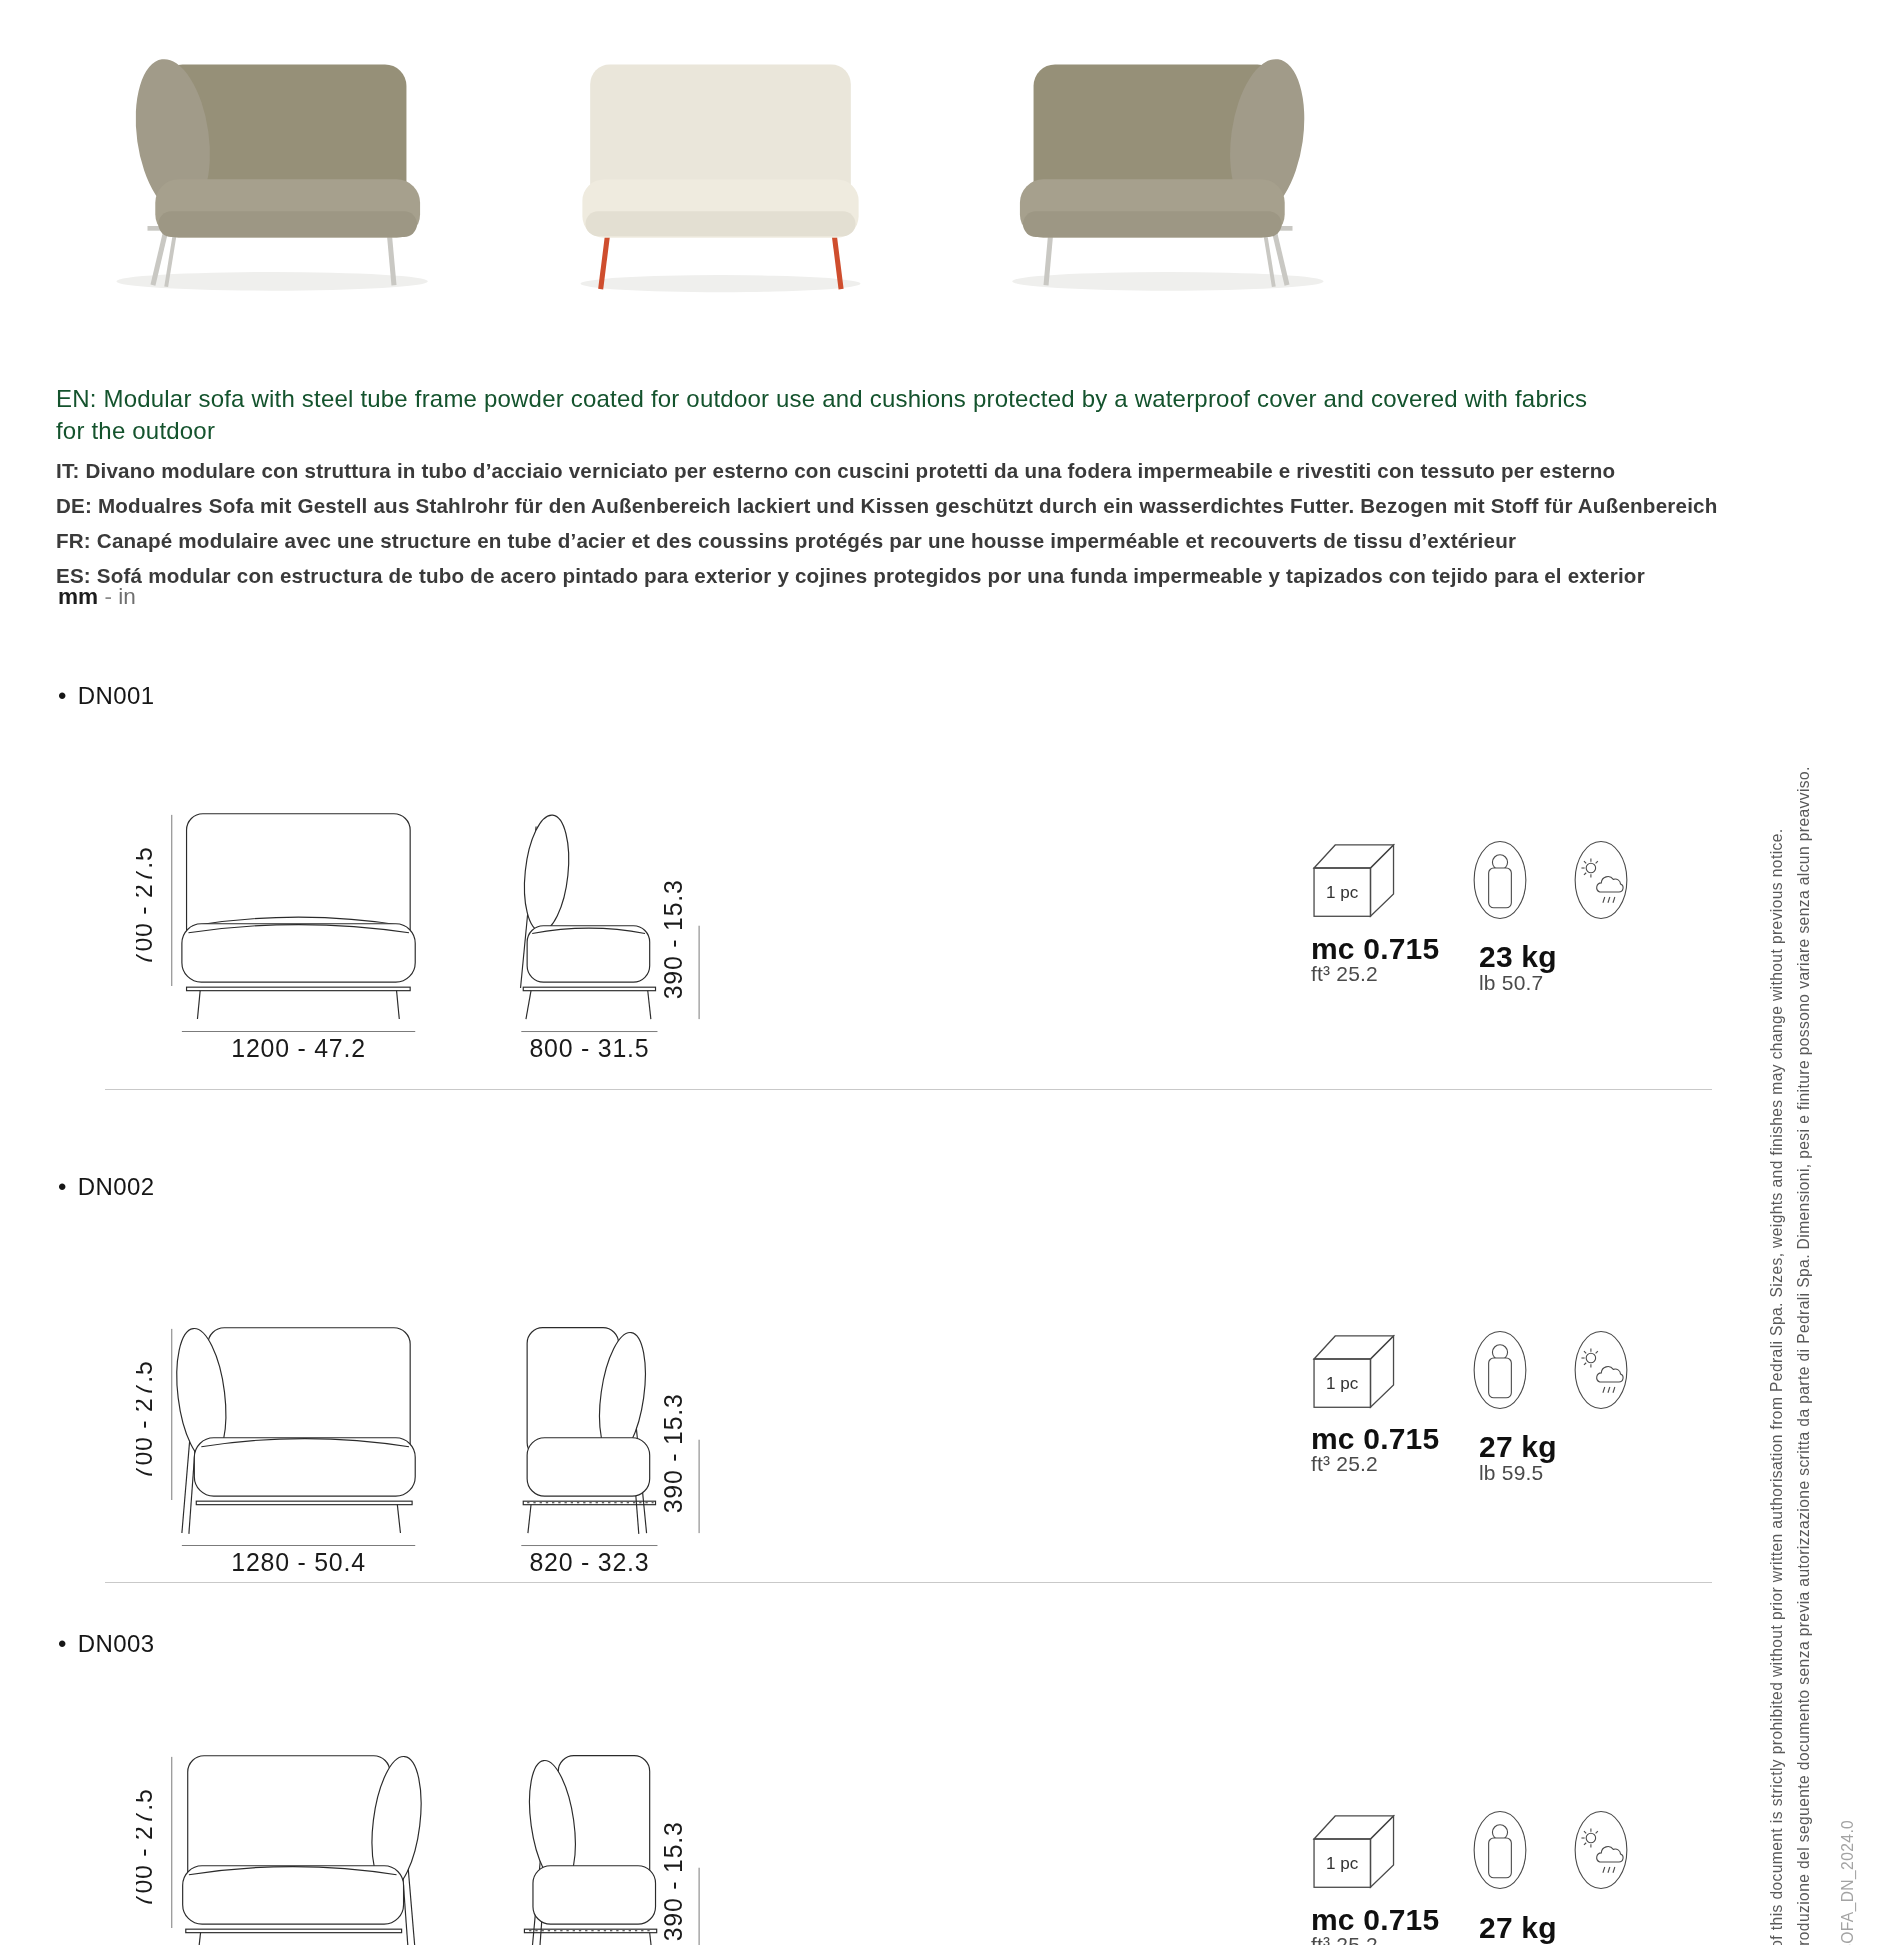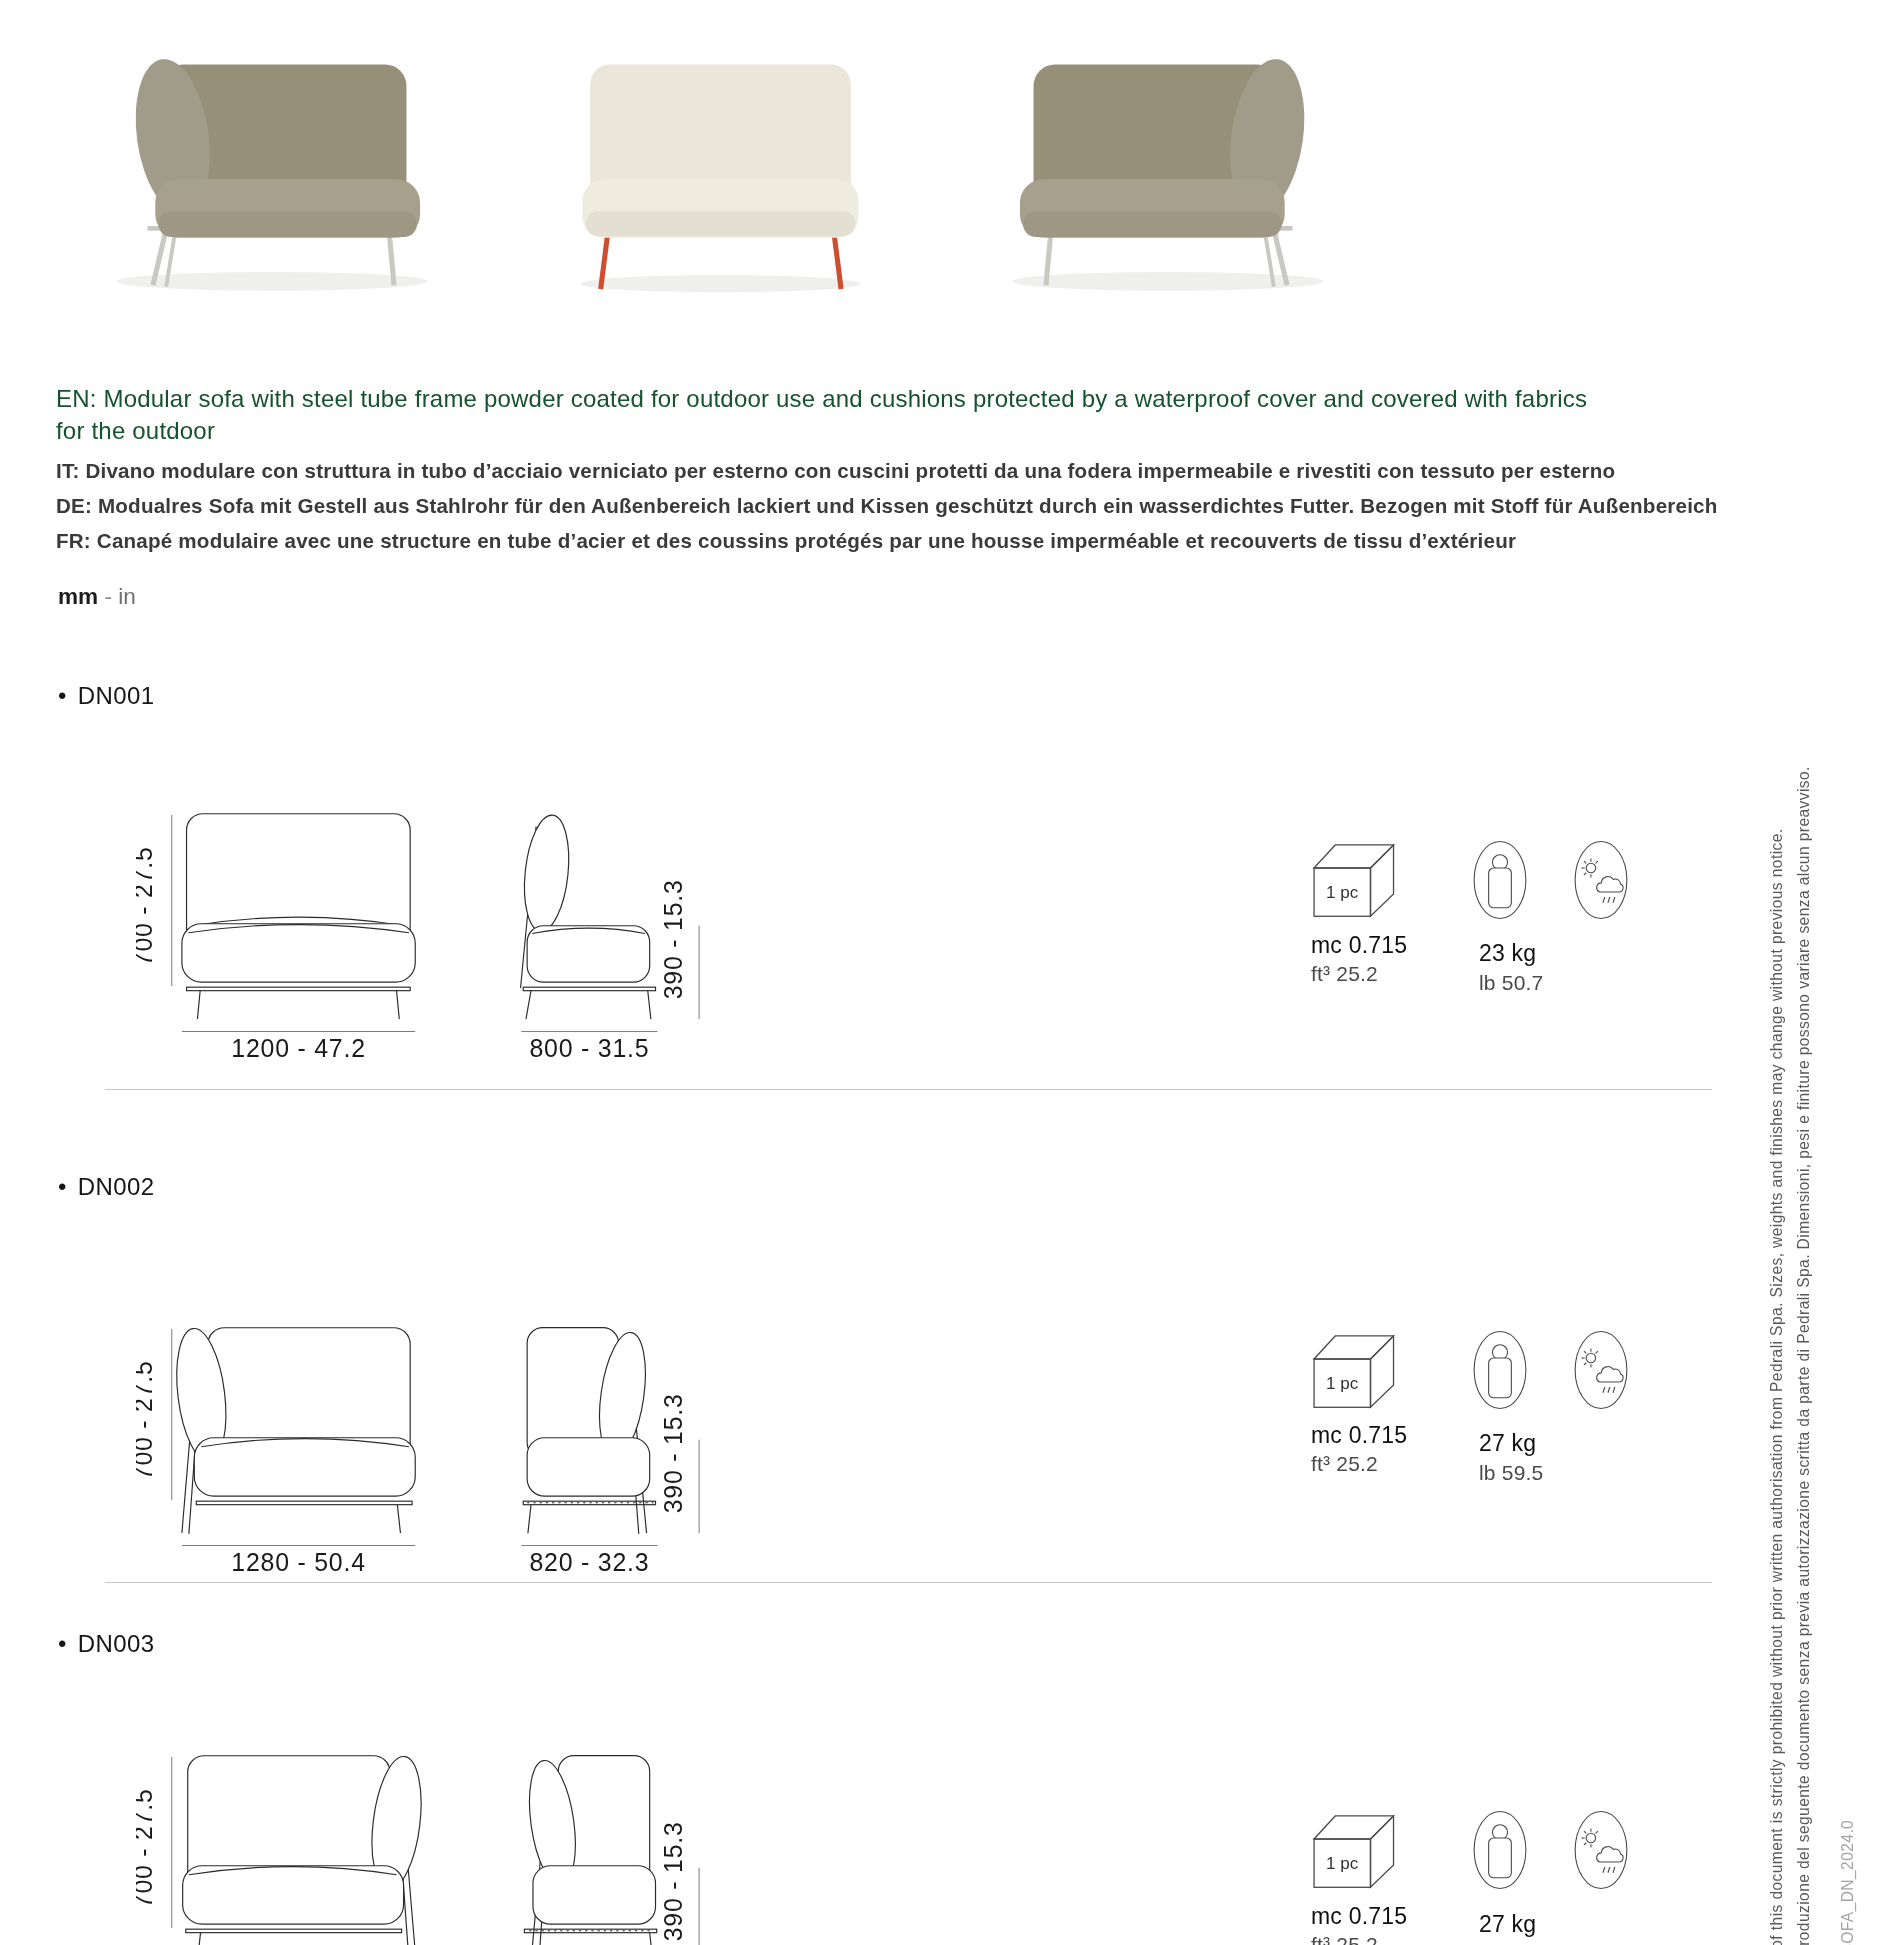--- a/index.html
+++ b/index.html
@@ -15,21 +15,21 @@
   .units .in{color:#6f6f6f;font-weight:400;}
   .sec-label{font-size:24px;font-weight:500;color:#161616;letter-spacing:0.4px;}
   .sec-label .bullet{margin-right:11px;}
   
   svg text{font-family:"Liberation Sans",sans-serif;}
   .dim{font-size:64px;fill:#1a1a1a;letter-spacing:2px;}
   .draw{stroke:#2b2b2b;stroke-width:3;fill:none;}
   .drawf{stroke:#2b2b2b;stroke-width:3;fill:#ffffff;}
   .dimline{stroke:#555;stroke-width:2;}
   
-  .pack-bold{font-size:23px;font-weight:400;color:#101010;letter-spacing:0.2px;white-space:nowrap;}
+  .pack-bold{font-size:30px;font-weight:700;color:#101010;letter-spacing:0.2px;white-space:nowrap;}
   .pack-reg{font-size:21px;font-weight:400;color:#4a4a4a;letter-spacing:0.2px;white-space:nowrap;text-align:center;}
   .pico{stroke:#4a4a4a;stroke-width:3.5;fill:none;}
   .picof{stroke:#4a4a4a;stroke-width:3.5;fill:#ffffff;}
   
   .divider{height:0.8px;background:#c9c9c9;}
   
   .vnote{transform-origin:0 0;transform:rotate(-90deg);white-space:nowrap;
          font-size:15.6px;color:#595959;letter-spacing:0.4px;}
   .vcode{transform-origin:0 0;transform:rotate(-90deg);white-space:nowrap;
          font-size:15.6px;color:#a3a3a3;letter-spacing:0.4px;}
@@ -77,20 +77,21 @@
     <ellipse cx="745" cy="240" rx="92" ry="200" transform="rotate(8 745 240)" fill="#a19b89"></ellipse>
     <rect x="110" y="350" width="680" height="150" rx="60" fill="#a6a08d"></rect>
     <rect x="118" y="432" width="664" height="66" rx="33" fill="#9d9784"></rect>
   </svg>
 
   <div class="abs desc-bold" style="left:56px;top:385px">EN: Modular sofa with steel tube frame powder coated for outdoor use and cushions protected by a waterproof cover and covered with fabrics</div>
   <div class="abs desc-bold" style="left:56px;top:417px">for the outdoor</div>
   <div class="abs lang" style="left:56px;top:459px">IT: Divano modulare con struttura in tubo d’acciaio verniciato per esterno con cuscini protetti da una fodera impermeabile e rivestiti con tessuto per esterno</div>
   <div class="abs lang" style="left:56px;top:494px">DE: Modualres Sofa mit Gestell aus Stahlrohr für den Außenbereich lackiert und Kissen geschützt durch ein wasserdichtes Futter. Bezogen mit Stoff für Außenbereich</div>
   <div class="abs lang" style="left:56px;top:529px">FR: Canapé modulaire avec une structure en tube d’acier et des coussins protégés par une housse imperméable et recouverts de tissu d’extérieur</div>
+  <div class="abs lang" style="left:56px;top:564px">ES: Sofá modular con estructura de tubo de acero pintado para exterior y cojines protegidos por una funda impermeable y tapizados con tejido para el exterior</div>
 
   <div class="abs units" style="left:58px;top:584px">
     <b>mm</b>
     <span class="dash">-</span>
     <span class="in">in</span>
   </div>
 
   <div class="abs sec-label" style="left:58px;top:682px">
     <span class="bullet">•</span><span>DN001</span>
   </div>

